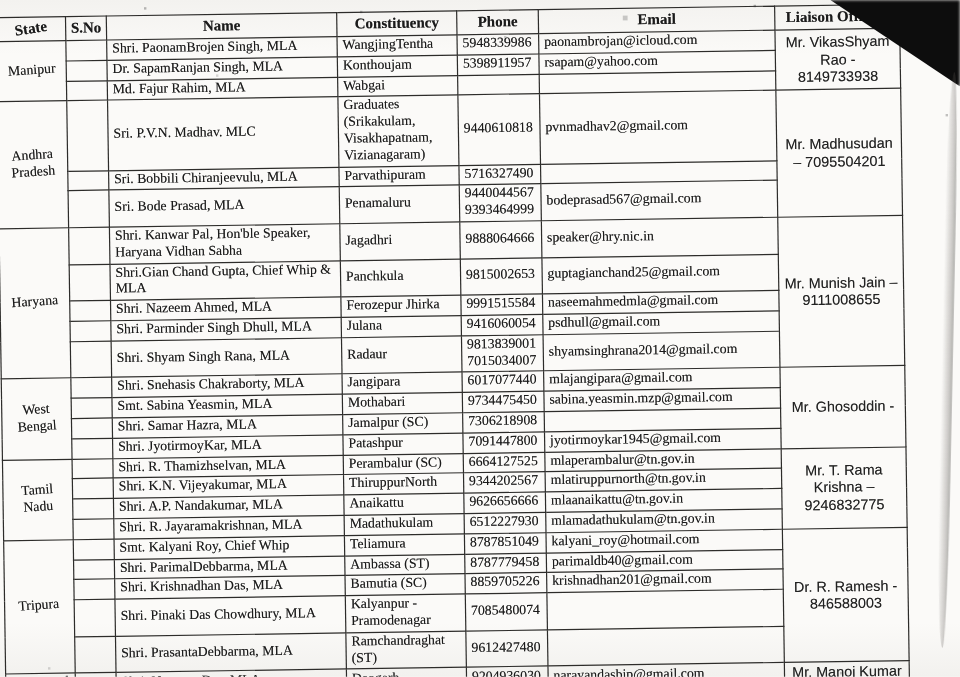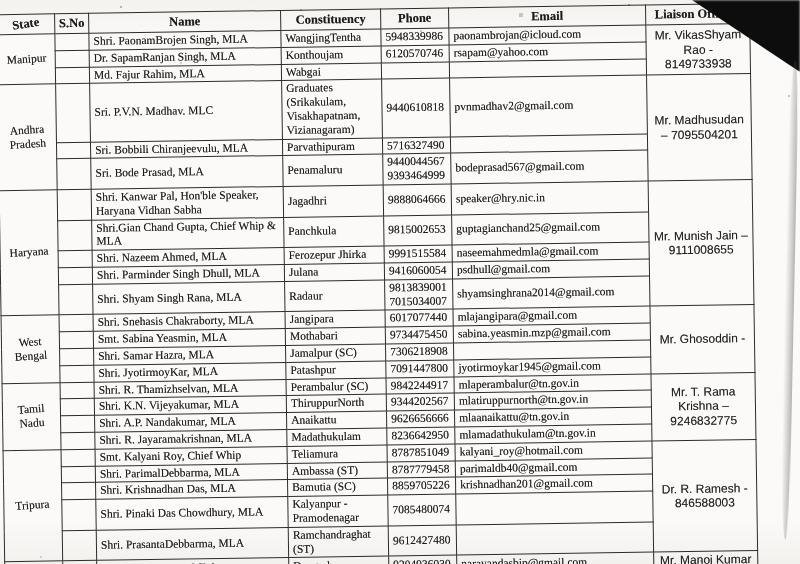--- a/index.html
+++ b/index.html
@@ -139,21 +139,21 @@
             <td class="c-name">Shri. PaonamBrojen Singh, MLA</td>
             <td class="c-const">WangjingTentha</td>
             <td class="c-phone">5948339986</td>
             <td class="c-email">paonambrojan@icloud.com</td>
             <td class="c-liaison" rowspan="3">Mr. VikasShyam Rao - 8149733938</td>
           </tr>
           <tr>
             <td class="c-sno">19</td>
             <td class="c-name">Dr. SapamRanjan Singh, MLA</td>
             <td class="c-const">Konthoujam</td>
-            <td class="c-phone">6120570746</td>
+            <td class="c-phone">5398911957</td>
             <td class="c-email">rsapam@yahoo.com</td>
           </tr>
           <tr>
             <td class="c-sno">20</td>
             <td class="c-name">Md. Fajur Rahim, MLA</td>
             <td class="c-const">Wabgai</td>
             <td class="c-phone"></td>
             <td class="c-email"></td>
           </tr>
           <tr>
@@ -246,21 +246,21 @@
             <td class="c-name">Shri. JyotirmoyKar, MLA</td>
             <td class="c-const">Patashpur</td>
             <td class="c-phone">7091447800</td>
             <td class="c-email">jyotirmoykar1945@gmail.com</td>
           </tr>
           <tr>
             <td class="c-state" rowspan="4"><span class="state-label">Tamil Nadu</span></td>
             <td class="c-sno">24</td>
             <td class="c-name">Shri. R. Thamizhselvan, MLA</td>
             <td class="c-const">Perambalur (SC)</td>
-            <td class="c-phone">9842244917</td>
+            <td class="c-phone">6664127525</td>
             <td class="c-email">mlaperambalur@tn.gov.in</td>
             <td class="c-liaison" rowspan="4">Mr. T. Rama Krishna – 9246832775</td>
           </tr>
           <tr>
             <td class="c-sno">34</td>
             <td class="c-name">Shri. K.N. Vijeyakumar, MLA</td>
             <td class="c-const">ThiruppurNorth</td>
             <td class="c-phone">9344202567</td>
             <td class="c-email">mlatiruppurnorth@tn.gov.in</td>
           </tr>
@@ -268,21 +268,21 @@
             <td class="c-sno">35</td>
             <td class="c-name">Shri. A.P. Nandakumar, MLA</td>
             <td class="c-const">Anaikattu</td>
             <td class="c-phone">9626656666</td>
             <td class="c-email">mlaanaikattu@tn.gov.in</td>
           </tr>
           <tr>
             <td class="c-sno">36</td>
             <td class="c-name">Shri. R. Jayaramakrishnan, MLA</td>
             <td class="c-const">Madathukulam</td>
-            <td class="c-phone">8236642950</td>
+            <td class="c-phone">6512227930</td>
             <td class="c-email">mlamadathukulam@tn.gov.in</td>
           </tr>
           <tr>
             <td class="c-state" rowspan="5"><span class="state-label">Tripura</span></td>
             <td class="c-sno">37</td>
             <td class="c-name">Smt. Kalyani Roy, Chief Whip</td>
             <td class="c-const">Teliamura</td>
             <td class="c-phone">8787851049</td>
             <td class="c-email">kalyani_roy@hotmail.com</td>
             <td class="c-liaison" rowspan="5">Dr. R. Ramesh - 846588003</td>

